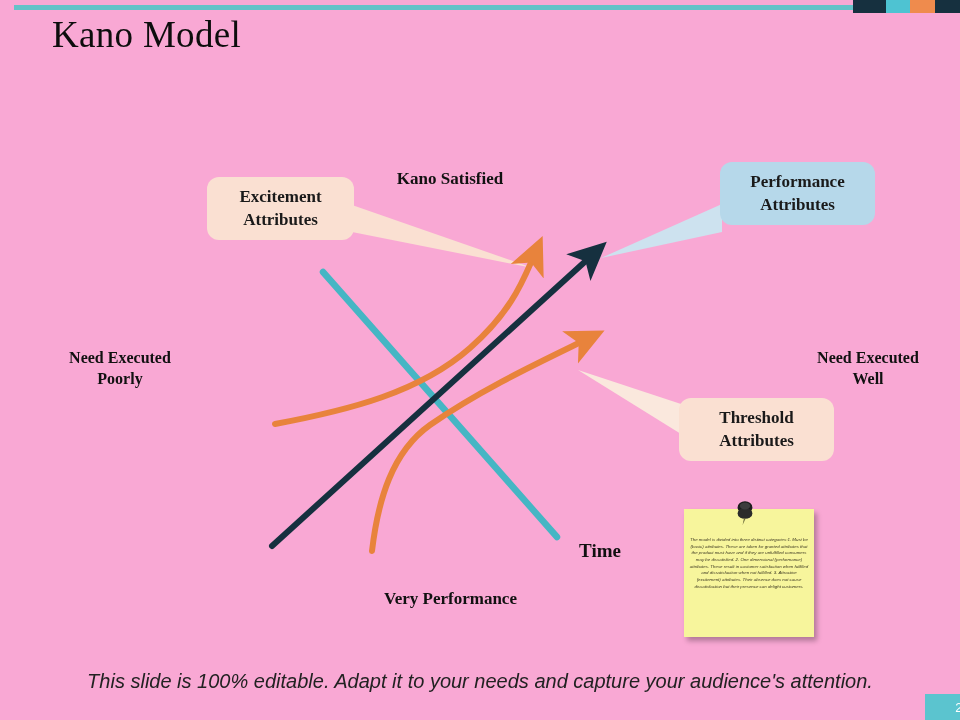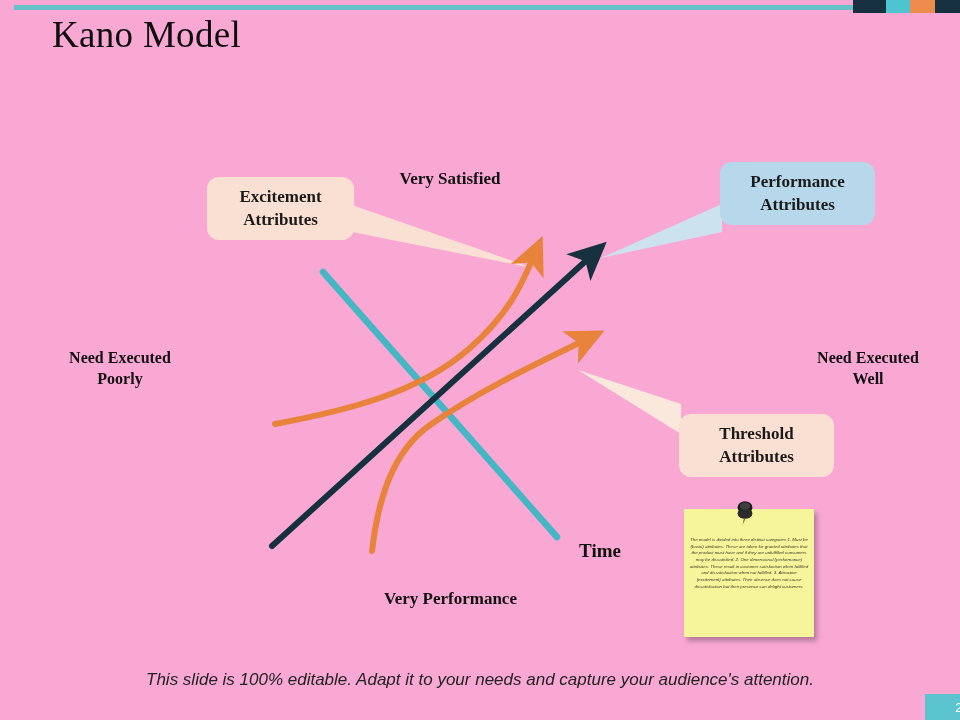--- a/index.html
+++ b/index.html
@@ -84,21 +84,21 @@
   .callout-peach { background: #fae0d2; }
   .callout-blue  { background: #b6d8ea; }
 
   #callout-excitement {
     left: 207px; top: 177px; width: 147px; height: 63px;
   }
   #callout-performance {
     left: 720px; top: 162px; width: 155px; height: 63px;
   }
   #callout-threshold {
-    left: 679px; top: 414px; width: 155px; height: 63px; text-align: right;
+    left: 679px; top: 398px; width: 155px; height: 63px; text-align: right;
   }
 
   
   .axis-label {
     position: absolute;
     font-family: "Liberation Serif", serif;
     font-weight: bold;
     color: #111111;
     text-align: center;
     line-height: 1.3;
@@ -148,21 +148,21 @@
 
   
   .footer-note {
     position: absolute;
     left: 0;
     top: 670px;
     width: 960px;
     text-align: center;
     font-family: "Liberation Sans", sans-serif;
     font-style: italic;
-    font-size: 17px;
+    font-size: 20px;
     color: #222222;
   }
 
   
   .page-badge {
     position: absolute;
     left: 925px;
     top: 694px;
     width: 35px;
     height: 26px;
@@ -222,21 +222,21 @@
   <div class="callout callout-blue" id="callout-performance">
     <span>Performance</span>
     <span>Attributes</span>
   </div>
 
   <div class="callout callout-peach" id="callout-threshold">
     <span>Threshold</span>
     <span>Attributes</span>
   </div>
 
-  <div class="axis-label" id="label-very-satisfied">Very Satisfied</div>
+  <div class="axis-label" id="label-very-satisfied">Kano Satisfied</div>
   <div class="axis-label" id="label-very-dissatisfied">Very Performance</div>
   <div class="axis-label" id="label-need-poorly">Need Executed
 Poorly</div>
   <div class="axis-label" id="label-need-well">Need Executed
 Well</div>
   <div class="axis-label" id="label-time">Time</div>
 
   <div class="note-wrap">
     <div class="note-paper"></div>
     <div class="note-text">The model is divided into three distinct categories:1. Must be (basic) attributes. These are taken for granted attributes that the product must have and if they are unfulfilled consumers may be dissatisfied. 2. One dimensional (performance) attributes. These result in customer satisfaction when fulfilled and dissatisfaction when not fulfilled. 3. Attractive (excitement) attributes. Their absence does not cause dissatisfaction but their presence can delight customers.</div>

